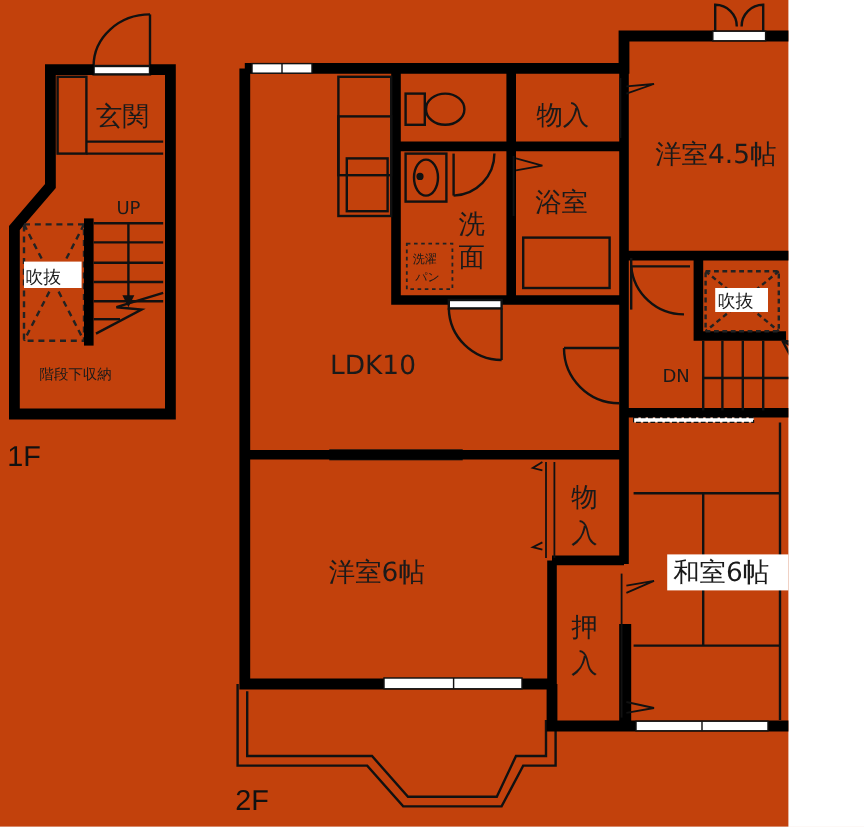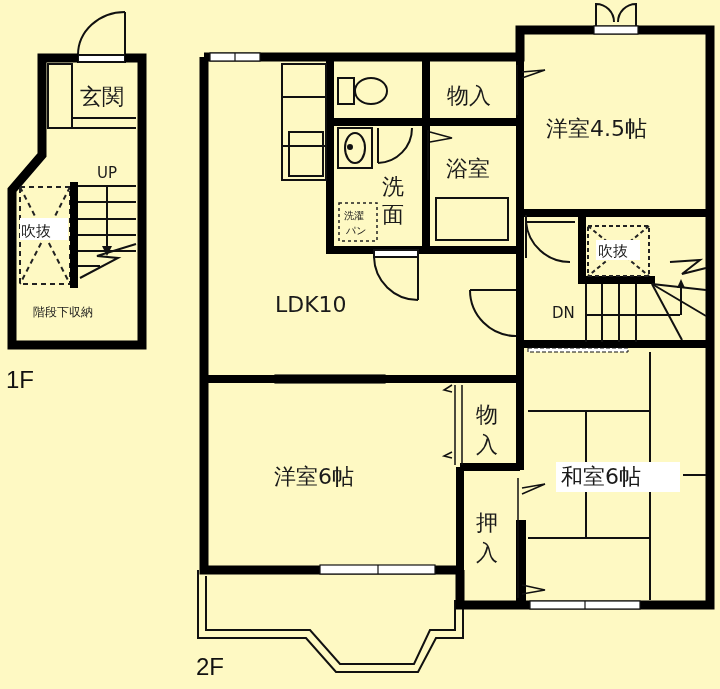--- a/index.html
+++ b/index.html
@@ -1,16 +1,16 @@
 <!DOCTYPE html>
 <html><head>
 <meta charset="utf-8">
 <style>
   html, body { margin: 0; padding: 0; background: #ffffff; }
-  #plan { position: relative; width: 720px; height: 689px; overflow: hidden; background: #fef9c3; }
+  #plan { position: relative; width: 657px; height: 689px; overflow: hidden; background: #c2410c; }
   svg { position: absolute; left: 0; top: 0; }
   .lbl { font-family: "DejaVu Sans", sans-serif; fill: #1a1a1a; }
   .room { font-size: 22px; }
   .small { font-size: 13px; }
   .tiny { font-size: 10px; }
   .floor { font-size: 24px; font-family: "Liberation Sans", sans-serif; fill: #111; }
 </style>
 </head>
 <body>
 

